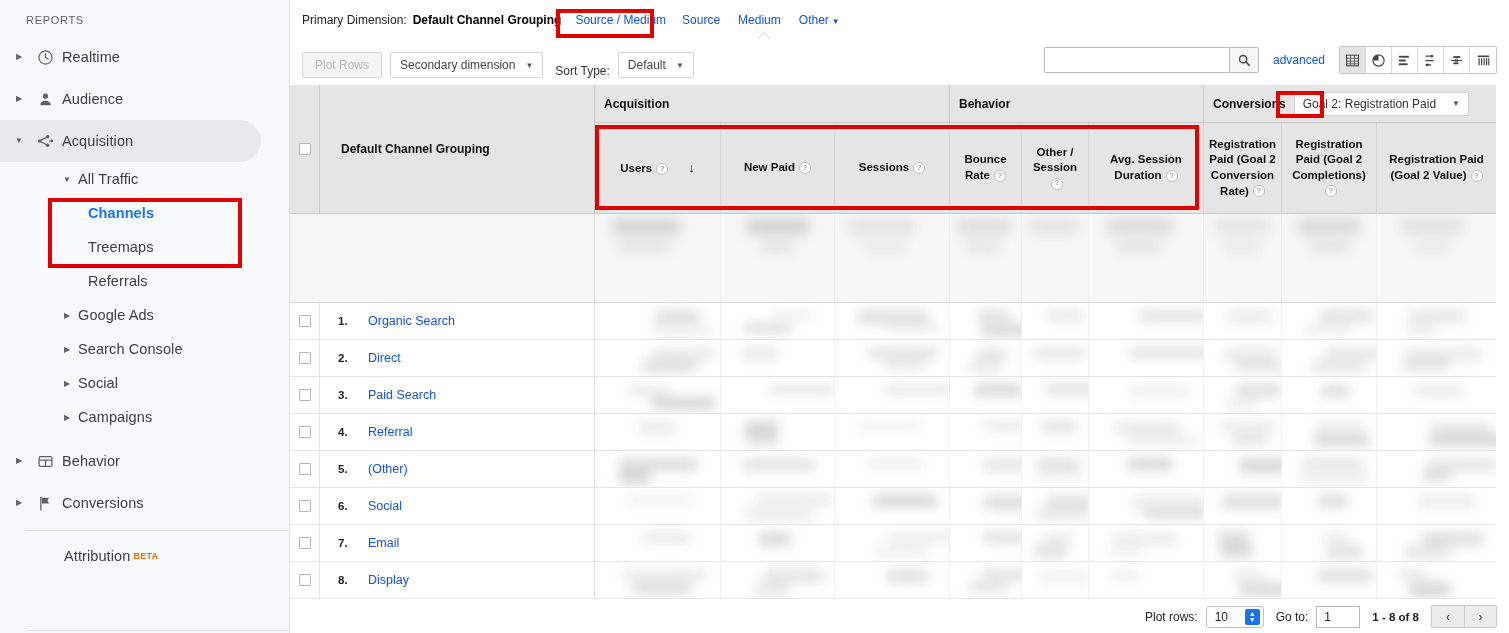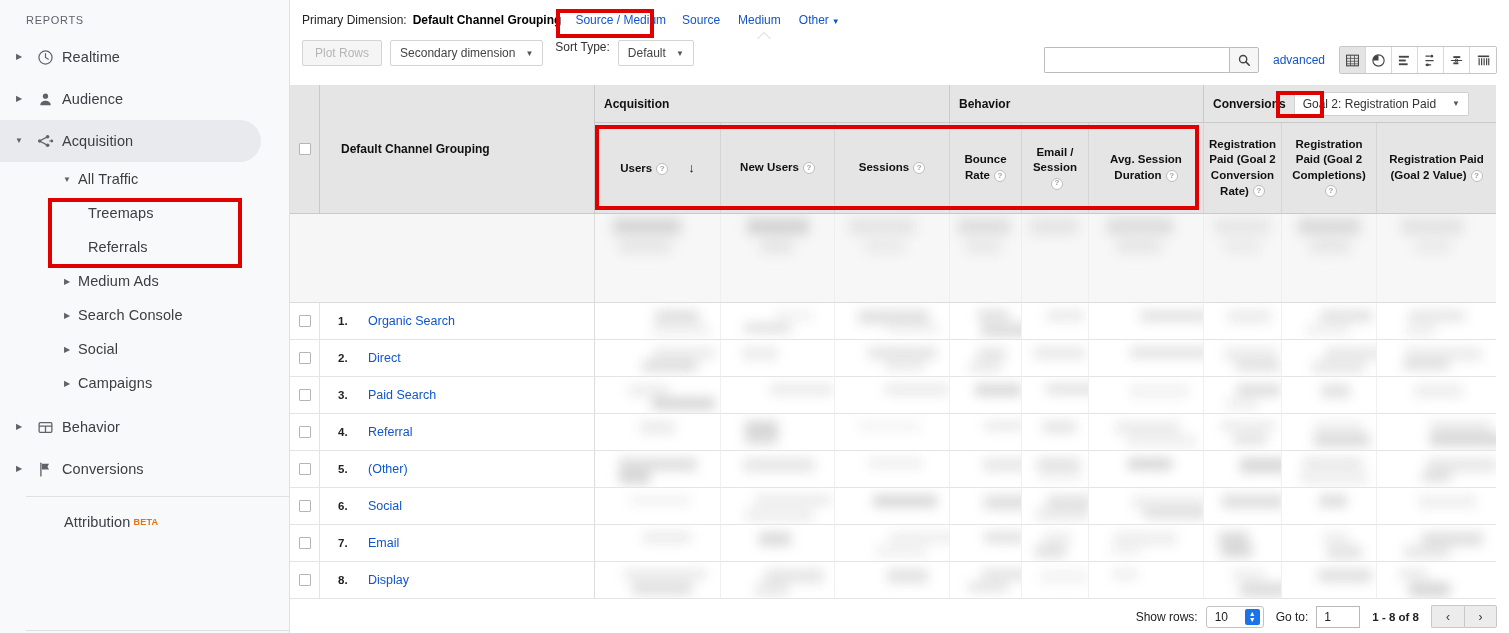--- a/index.html
+++ b/index.html
@@ -63,21 +63,21 @@
   .tri-down { font-size: 8px; color: #1155cc; margin-left: 3px; }
   .tick {
     position: absolute; left: 467px; top: 33px;
     width: 0; height: 0;
     border-left: 7px solid transparent;
     border-right: 7px solid transparent;
     border-bottom: 7px solid #fff;
     filter: drop-shadow(0 -1px 0 #d0d0d0);
   }
 
-  .ctl-bar { height: 38px; display: flex; align-items: flex-start; padding-left: 12px; position: relative; }
+  .ctl-bar { height: 38px; display: flex; align-items: flex-end; padding-left: 12px; position: relative; }
   .btn-flat {
     height: 26px; border: 1px solid #d4d4d4; background: #f5f5f5;
     border-radius: 2px; font-size: 12px; color: #b5b5b5;
     display: flex; align-items: center; padding: 0 12px;
   }
   .btn-sel {
     height: 26px; border: 1px solid #d4d4d4; background: #fff;
     border-radius: 2px; font-size: 12px; color: #444;
     display: flex; align-items: center; padding: 0 9px; margin-left: 8px;
     cursor: pointer;
@@ -249,31 +249,34 @@
       </span>
       <span class="nav-label">Acquisition</span>
     </div>
 
 
     <div class="sub-row selected-group pad-60">
       <span class="sub-caret">▼</span>
       <span class="sub-label" style="margin-left:4px">All Traffic</span>
     </div>
 
+    <div class="sub-row selected-item pad-88">
+      <span class="sub-label" style="color:#1a73e8;font-weight:600">Channels</span>
+    </div>
 
     <div class="sub-row pad-88">
       <span class="sub-label">Treemaps</span>
     </div>
     <div class="sub-row pad-88">
       <span class="sub-label">Referrals</span>
     </div>
 
     <div class="sub-row pad-60">
       <span class="sub-caret">▶</span>
-      <span class="sub-label" style="margin-left:4px">Medium Ads</span>
+      <span class="sub-label" style="margin-left:4px">Google Ads</span>
     </div>
     <div class="sub-row pad-60">
       <span class="sub-caret">▶</span>
       <span class="sub-label" style="margin-left:4px">Search Console</span>
     </div>
     <div class="sub-row pad-60">
       <span class="sub-caret">▶</span>
       <span class="sub-label" style="margin-left:4px">Social</span>
     </div>
     <div class="sub-row pad-60">
@@ -412,32 +415,32 @@
       <div class="trow" style="margin-top:-38px">
         <div class="cb-cell" style="height:129px">
           <span class="chk"></span>
         </div>
         <div class="dim-head" style="height:129px">Default Channel Grouping</div>
         <div style="width:355px;flex:0 0 355px;display:flex;margin-top:38px">
           <div class="hcol" style="width:126px;flex:0 0 126px">
             <span class="inner"><span>Users</span><span class="qm">?</span><span class="sortarrow">↓</span></span>
           </div>
           <div class="hcol" style="width:114px;flex:0 0 114px">
-            <span class="inner"><span>New Users</span><span class="qm">?</span></span>
+            <span class="inner"><span>New Paid</span><span class="qm">?</span></span>
           </div>
           <div class="hcol" style="width:115px;flex:0 0 115px">
             <span class="inner"><span>Sessions</span><span class="qm">?</span></span>
           </div>
         </div>
         <div style="width:254px;flex:0 0 254px;display:flex;margin-top:38px">
           <div class="hcol" style="width:72px;flex:0 0 72px">
             <span class="inner"><span>Bounce Rate</span><span class="qm">?</span></span>
           </div>
           <div class="hcol" style="width:67px;flex:0 0 67px">
-            <span class="inner"><span>Email / Session</span><span class="qm">?</span></span>
+            <span class="inner"><span>Other / Session</span><span class="qm">?</span></span>
           </div>
           <div class="hcol" style="width:115px;flex:0 0 115px">
             <span class="inner"><span>Avg. Session Duration</span><span class="qm">?</span></span>
           </div>
         </div>
         <div style="width:292px;flex:0 0 292px;display:flex;margin-top:38px">
           <div class="hcol" style="width:78px;flex:0 0 78px">
             <span class="inner"><span>Registration Paid (Goal 2 Conversion Rate)</span><span class="qm">?</span></span>
           </div>
           <div class="hcol" style="width:95px;flex:0 0 95px">
@@ -973,21 +976,21 @@
               <div class="blurwrap">
                 <div class="bk" style="width: 27.4644px; height: 10.2435px; left: 22.3976px; top: 7px; opacity: 0.45;"></div>
                 <div class="bk" style="width: 40.8761px; height: 14.7451px; left: 31.6717px; top: 20px; opacity: 0.77;"></div>
               </div>
             </div>
           </div>
         </div>
     </div>
 
     <div class="tfoot">
-      <span class="lab">Show rows:</span>
+      <span class="lab">Plot rows:</span>
       <div class="rows-sel">
         <span>10</span>
         <span class="stepper">
             <span>▲</span>
             <span>▼</span>
           </span>
       </div>
       <span class="lab">Go to:</span>
       <div class="goto-box">
         <span>1</span>

